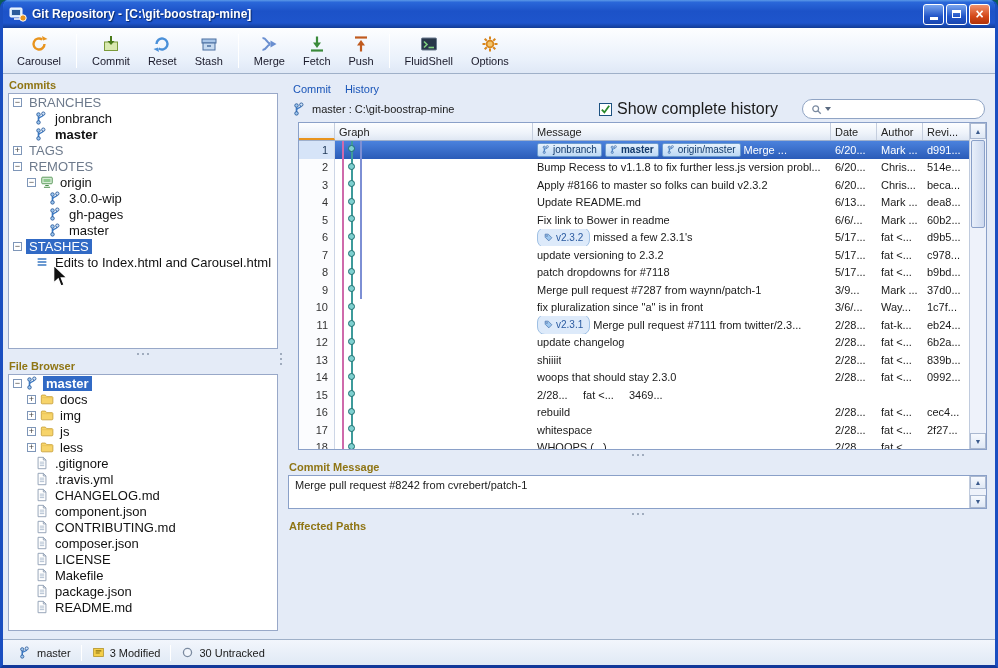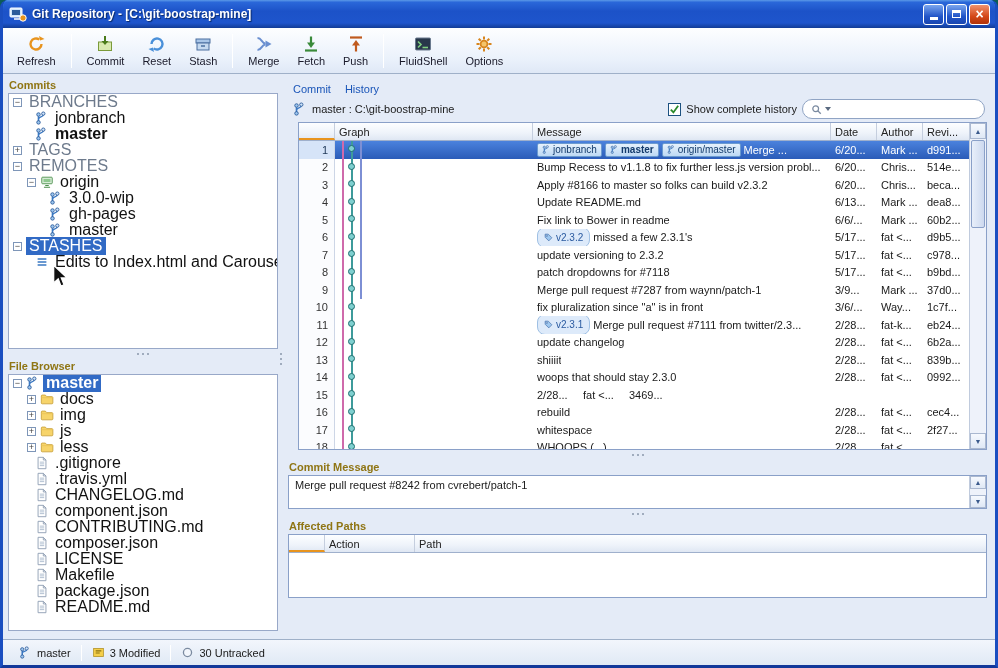--- a/index.html
+++ b/index.html
@@ -40,35 +40,35 @@
   .hsplit{flex:0 0 10px;display:flex;align-items:center;justify-content:center;gap:3px;}
   .dot3{width:2px;height:2px;background:#8a97ab;border-radius:50%;}
   
   .tree-row{display:flex;align-items:center;height:16px;padding-left:4px;white-space:nowrap;}
   .t-indent{flex:0 0 auto;}
   .expander{flex:0 0 9px;width:9px;height:9px;border:1px solid #7e96b8;background:#fff;color:#444;
     font-size:9px;line-height:7px;text-align:center;margin-right:4px;}
   .exp-spacer{flex:0 0 8px;width:8px;}
   .tree-icon{flex:0 0 14px;width:14px;height:14px;margin-right:3px;display:flex;}
   .tree-icon svg{width:14px;height:14px;}
-  .tree-label{font-size:16px;color:#111;padding:0 3px;text-align:center;}
+  .tree-label{font-size:13px;color:#111;padding:0 3px;text-align:center;}
   .tree-label.section{color:#6d7a8c;}
   .tree-label.bold{font-weight:bold;}
   .tree-label.selected{background:#316ac5;color:#fff;}
   
   .tabs-row{flex:0 0 18px;display:flex;align-items:center;gap:14px;padding:3px 0 0 5px;}
   .tab-link{font-size:11px;color:#1a55b8;}
   .repo-row{flex:0 0 26px;display:flex;align-items:center;gap:5px;padding:2px 2px 2px 5px;}
   .repo-icon{width:14px;height:14px;display:flex;}
   .repo-icon svg{width:14px;height:14px;}
   .repo-text{font-size:11px;color:#1a1a1a;}
   .spacer{flex:1;}
   .chk{width:13px;height:13px;border:1px solid #1c5180;background:#fff;display:flex;align-items:center;justify-content:center;}
   .chk svg{width:11px;height:11px;}
-  .chk-label{font-size:11px;color:#1a1a1a;margin-right:0;}
+  .chk-label{font-size:16px;color:#1a1a1a;margin-right:19px;}
   .search-box{flex:0 0 178px;height:20px;border:1px solid #90a4c4;border-radius:11px;background:#fff;
     display:flex;align-items:center;padding:0 8px;gap:3px;}
   .search-box svg{width:11px;height:11px;}
   .caret{width:0;height:0;border-left:3px solid transparent;border-right:3px solid transparent;border-top:4px solid #5a6a80;}
   .search-input{border:none;outline:none;flex:1;min-width:0;font-size:11px;background:transparent;}
   
   .grid{flex:0 0 328px;margin-left:10px;border:1px solid #8aa0c8;background:#fff;display:flex;min-width:0;overflow:hidden;}
   .grid-main{flex:1;display:flex;flex-direction:column;min-width:0;overflow:hidden;}
   .g-header{flex:0 0 18px;display:flex;background:linear-gradient(180deg,#fdfeff,#eef3fa 60%,#dfe7f3);border-bottom:1px solid #9fb0cc;}
   .h-cell{display:flex;align-items:center;padding-left:4px;font-size:11px;color:#222;border-right:1px solid #c5cede;}
@@ -150,21 +150,21 @@
     </div>
 
     <div class="toolbar" id="toolbar">
         <div class="tb-item">
           <span class="tb-icon">
             <svg viewBox="0 0 18 18">
               <path d="M14.5 9a5.5 5.5 0 1 1-2.2-4.4" fill="none" stroke="#e8941e" stroke-width="2.4"></path>
               <path d="M12 1l1 4.5L17.5 4z" fill="#e8941e"></path>
             </svg>
           </span>
-          <span class="tb-label">Refresh</span>
+          <span class="tb-label">Carousel</span>
         </div>
         <div class="tb-sep"></div>
         <div class="tb-item">
           <span class="tb-icon">
             <svg viewBox="0 0 18 18">
               <rect x="2.5" y="7" width="13" height="8.5" fill="#d9e9b0" stroke="#7a9a3a"></rect>
               <path d="M9 1v7" stroke="#4a7a1a" stroke-width="2"></path>
               <path d="M5.5 6l3.5 4 3.5-4z" fill="#4a7a1a"></path>
             </svg>
           </span>
@@ -950,34 +950,20 @@
           </div>
         </div>
 
         <div class="hsplit">
             <i class="dot3"></i>
             <i class="dot3"></i>
             <i class="dot3"></i>
           </div>
 
         <div class="panel-header">Affected Paths</div>
-        <div class="ap-grid">
-          <div class="g-header" id="ap-header">
-              <div class="h-cell ap-c0 first">
-                <span></span>
-              </div>
-              <div class="h-cell ap-c1">
-                <span>Action</span>
-              </div>
-              <div class="h-cell ap-c2">
-                <span>Path</span>
-              </div>
-            </div>
-          <div class="ap-body"></div>
-        </div>
 
         <div class="filler"></div>
       </div>
     </div>
 
     <div class="statusbar" id="statusbar">
         <div class="sb-item">
           <span style="display: flex;">
             <svg viewBox="0 0 16 16">
               <path d="M4 12V6" stroke="#3a78c2" stroke-width="1.8"></path>

